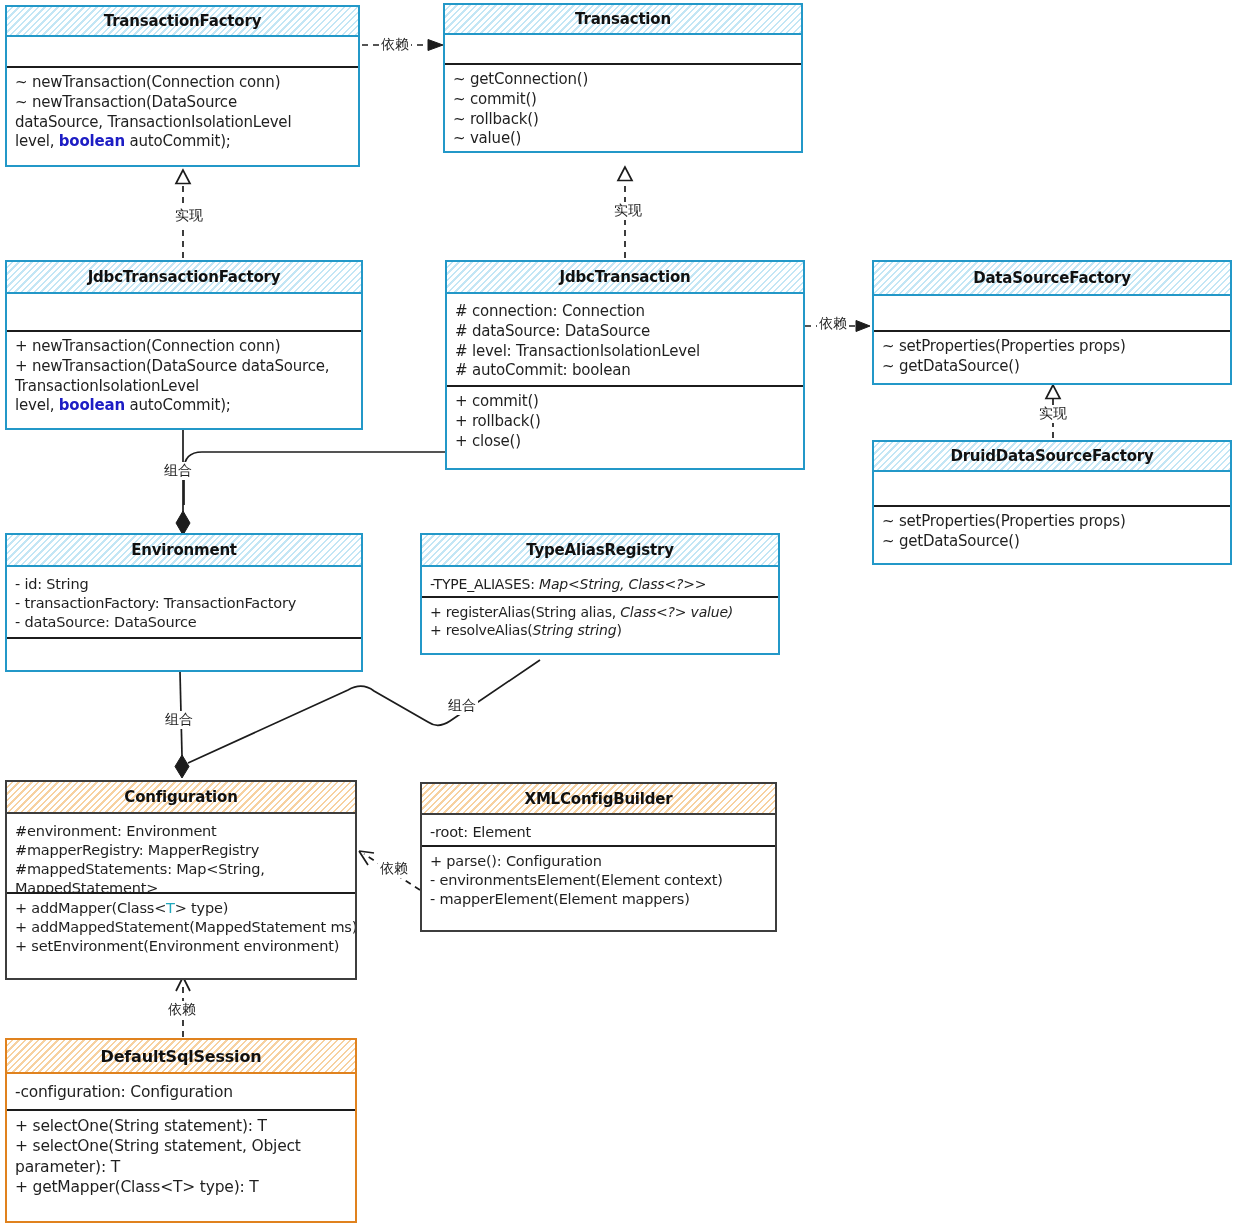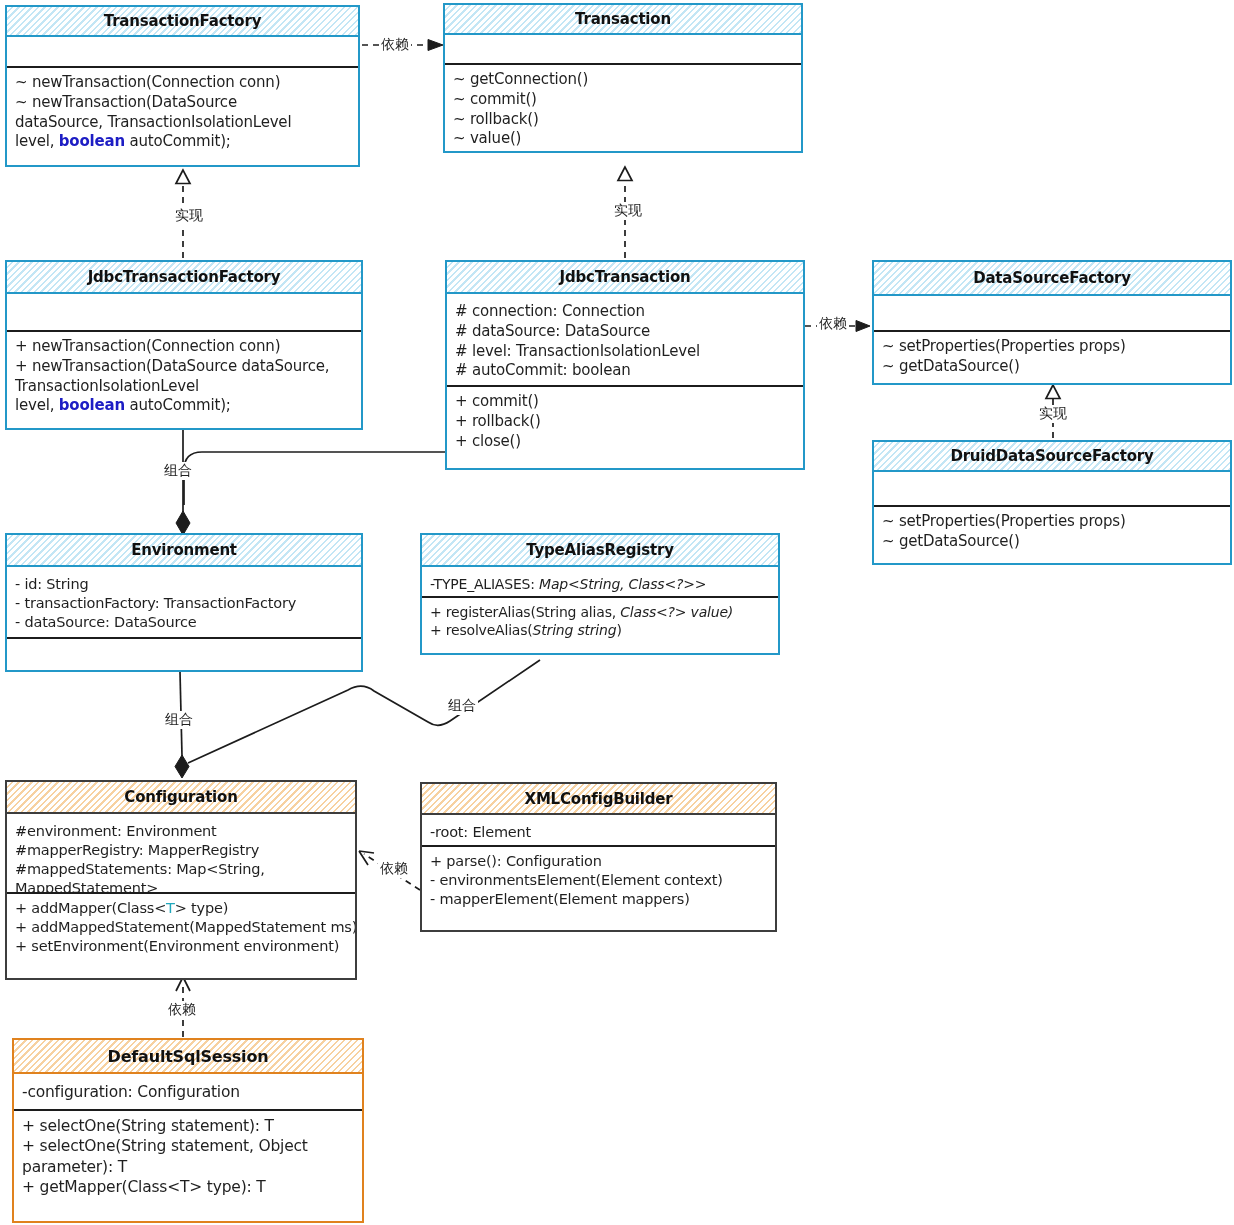--- a/index.html
+++ b/index.html
@@ -184,21 +184,21 @@
         <div class="cls-header" style="height: 31px;">XMLConfigBuilder</div>
         <div class="cls-attrs" style="height: 32px;">
           <div class="member-line"><span>-root: Element</span></div>
         </div>
         <div class="cls-methods">
           <div class="member-line"><span>+ parse(): Configuration</span></div>
           <div class="member-line"><span>- environmentsElement(Element context)</span></div>
           <div class="member-line"><span>- mapperElement(Element mappers)</span></div>
         </div>
       </div>
-      <div class="cls theme-orange" style="left: 12px; top: 1038px; width: 352px; height: 185px; font-size: 15.5px;">
+      <div class="cls theme-orange" style="left: 5px; top: 1038px; width: 352px; height: 185px; font-size: 15.5px;">
         <div class="cls-header" style="height: 34px;">DefaultSqlSession</div>
         <div class="cls-attrs" style="height: 37px;">
           <div class="member-line"><span>-configuration: Configuration</span></div>
         </div>
         <div class="cls-methods">
           <div class="member-line"><span>+ selectOne(String statement): T</span></div>
           <div class="member-line"><span>+ selectOne(String statement, Object</span></div>
           <div class="member-line"><span>parameter): T</span></div>
           <div class="member-line"><span>+ getMapper(Class&lt;T&gt; type): T</span></div>
         </div>

